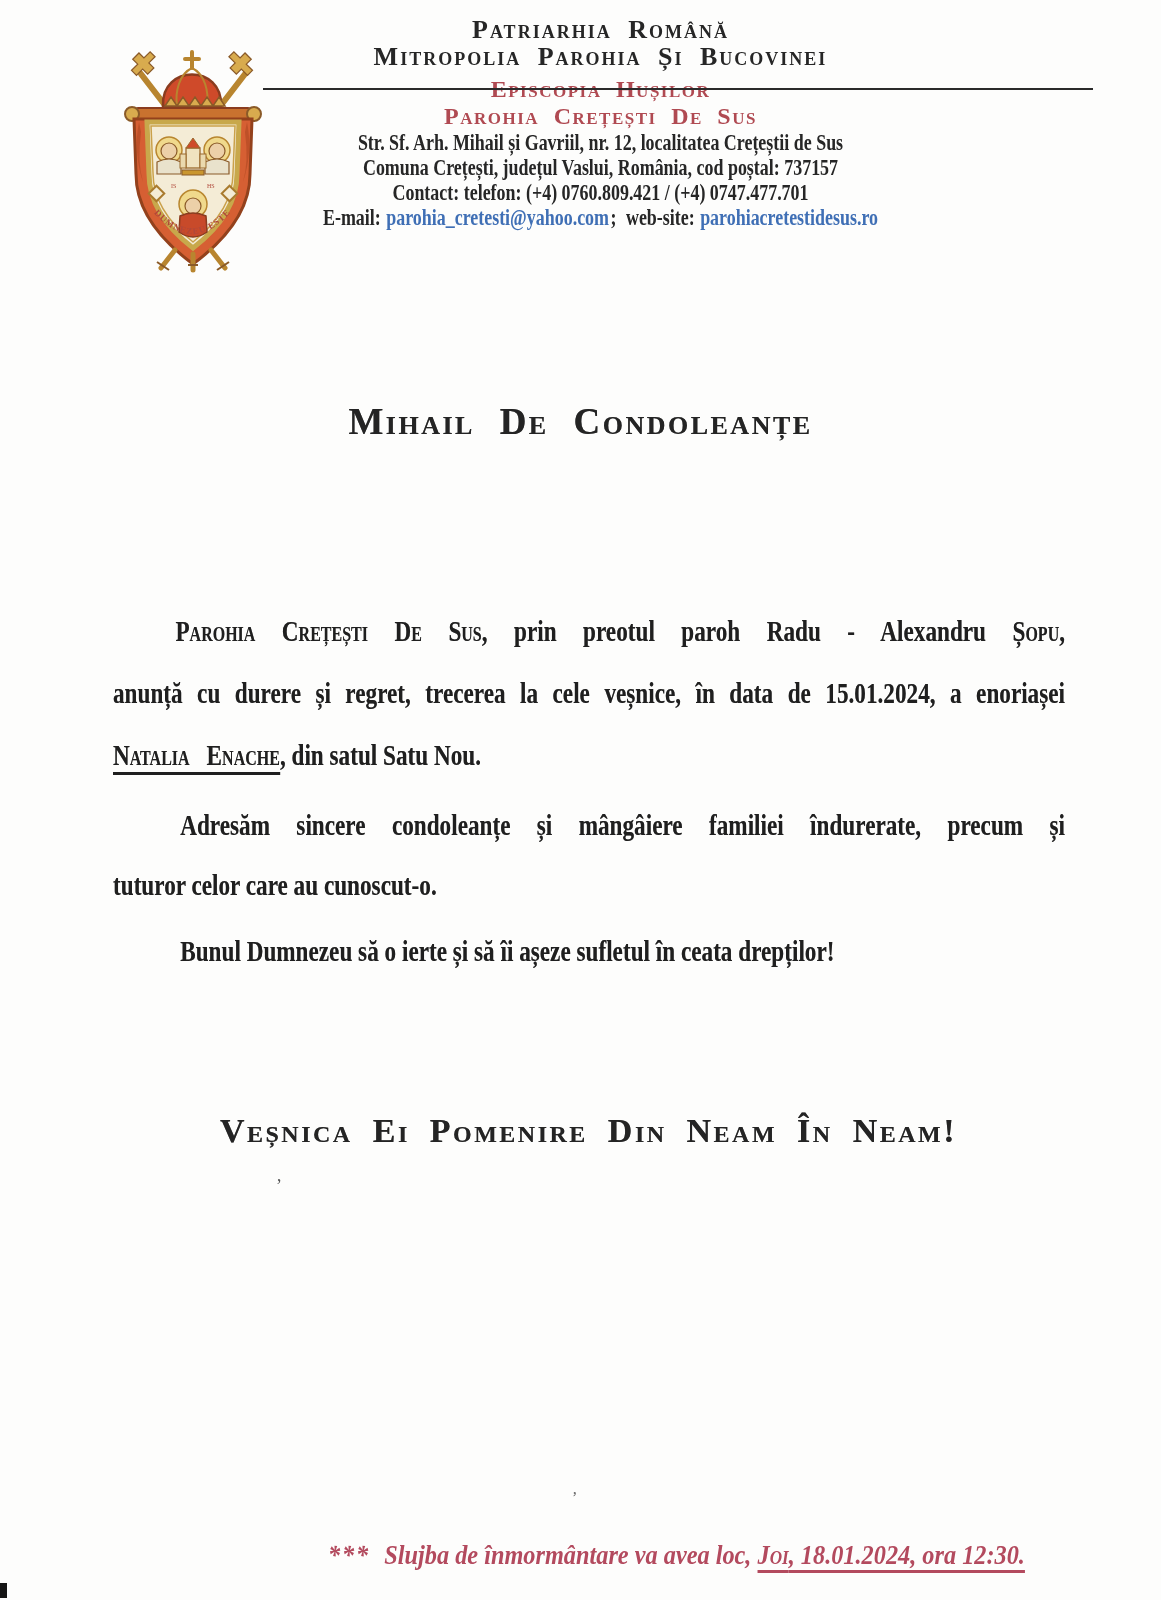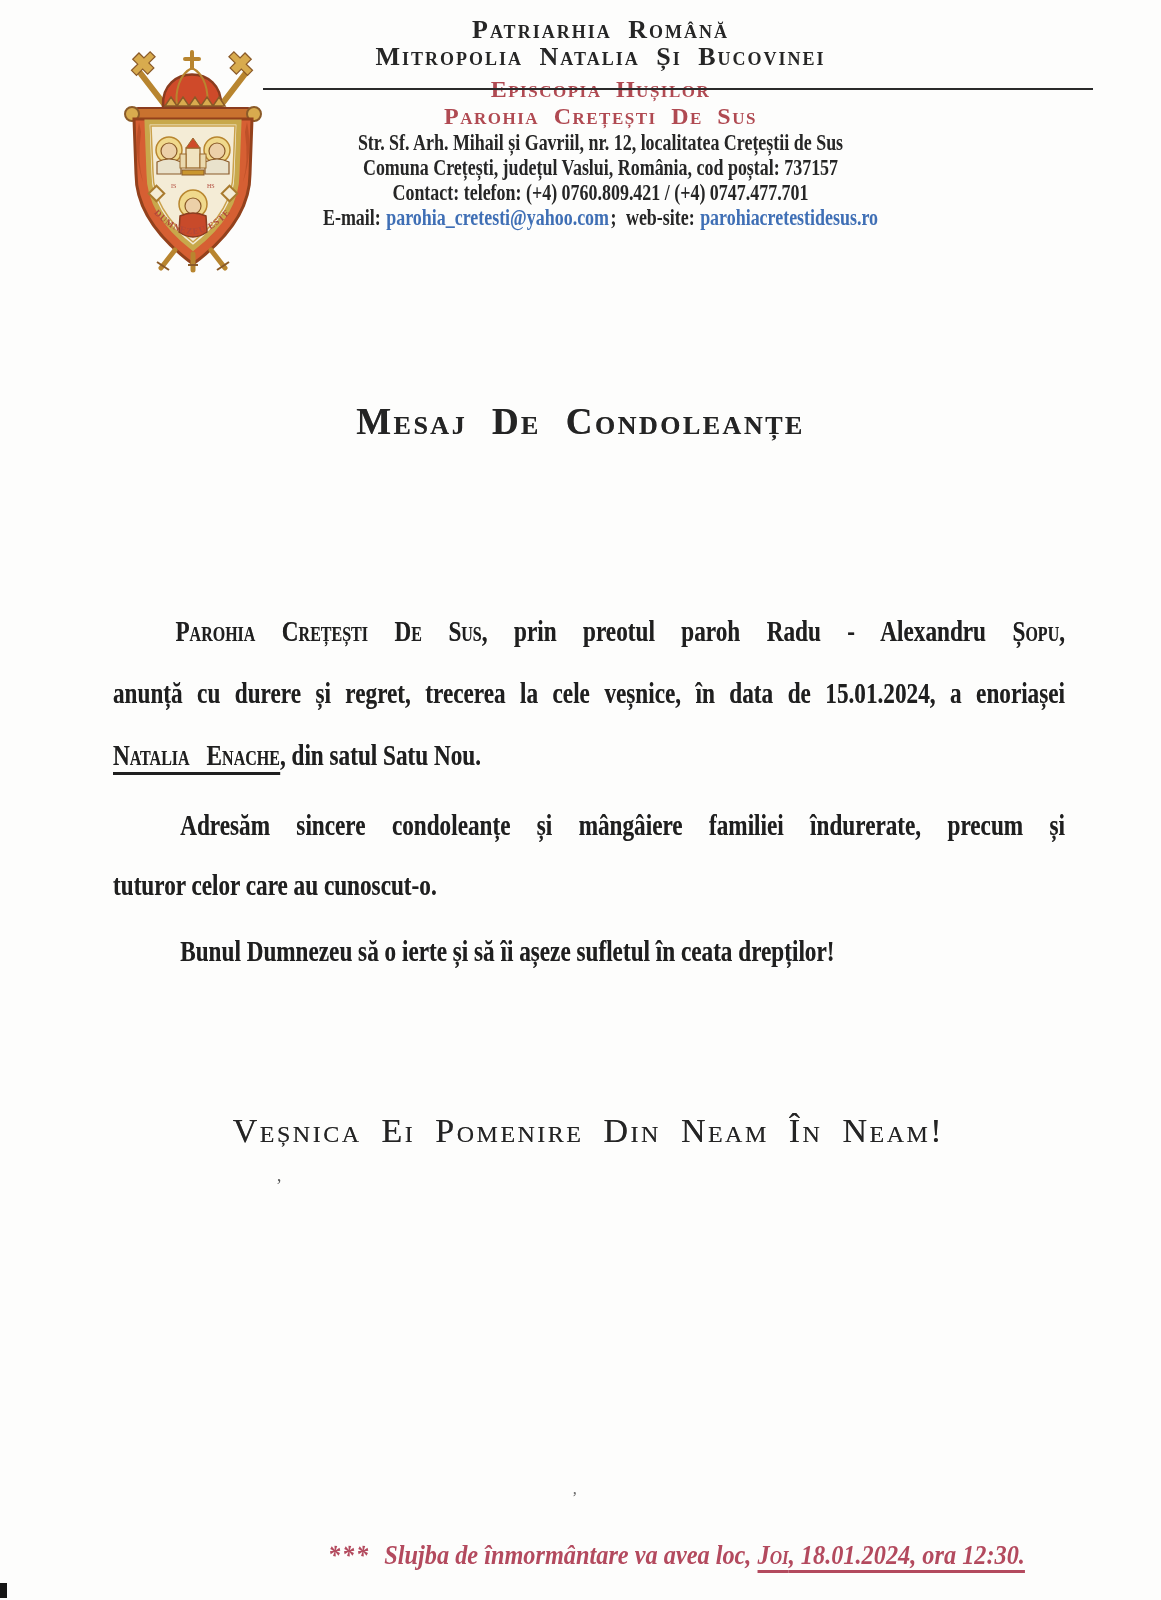--- a/index.html
+++ b/index.html
@@ -34,21 +34,21 @@
         font-weight:bold;font-size:29px;color:#1f1f1f;text-shadow:0 0 0.7px rgba(0,0,0,0.45);}
   .p1{top:600px;}  .p1 .line{line-height:62px;}
   .p2{top:795px;}  .p2 .line{line-height:60px;}
   .p3{top:922px;}  .p3 .line{line-height:58px;}
   .jline{text-align:justify;text-align-last:justify;}
   .lline{text-align:left;}
   .ind{text-indent:78px;}
   .ind2{text-indent:84px;}
   .uname{border-bottom:3.5px solid #1f1f1f;padding-bottom:1px;word-spacing:14px;}
 
-  .closing{position:absolute;left:16px;right:0;top:1112px;text-align:center;font-weight:normal;
+  .closing{position:absolute;left:16px;right:0;top:1112px;text-align:center;font-weight:bold;
            font-size:34px;letter-spacing:2.5px;word-spacing:9px;color:#242424;
            text-shadow:0 0 0.6px rgba(0,0,0,0.5);}
 
   
   .footer{position:absolute;left:328px;top:1540px;white-space:nowrap;
           transform:scaleX(0.9);transform-origin:0 0;
           font-style:italic;font-weight:bold;font-size:27px;color:#b34a5e;}
   .stars{margin-right:16px;letter-spacing:2px;}
   .ful{text-decoration:underline;text-decoration-thickness:2.5px;text-underline-offset:6px;}
 
@@ -134,31 +134,31 @@
       <g stroke="#8a5a28" stroke-width="2">
         <line x1="54" y1="240" x2="66" y2="248"></line>
           <line x1="114" y1="248" x2="126" y2="240"></line>
         <line x1="85" y1="243" x2="95" y2="243"></line>
       </g>
     </svg>
   </div>
 
   <div class="hdr">
     <span class="hl hl-black sc">Patriarhia Română</span>
-    <span class="hl hl-black sc">Mitropolia Natalia Și Bucovinei</span>
+    <span class="hl hl-black sc">Mitropolia Parohia Și Bucovinei</span>
     <span class="hl hl-red sc first">Episcopia Hușilor</span>
     <span class="hl hl-red sc">Parohia Crețești De Sus</span>
     <span class="addr">Str. Sf. Arh. Mihail și Gavriil, nr. 12, localitatea Crețeștii de Sus</span>
     <span class="addr">Comuna Crețești, județul Vaslui, România, cod poștal: 737157</span>
     <span class="addr">Contact: telefon: (+4) 0760.809.421 / (+4) 0747.477.701</span>
     <span class="addr"><span>E-mail:</span><span class="lnk eml">parohia_cretesti@yahoo.com</span><span>;</span><span class="ws">web-site:</span><span class="lnk web">parohiacretestidesus.ro</span></span>
   </div>
   <div class="rule"></div>
 
-  <div class="title sc">Mesaj De Condoleanțe</div>
+  <div class="title sc">Mihail De Condoleanțe</div>
 
   <div class="para p1">
     <div class="line jline ind"><span class="sc">Parohia Crețești De Sus</span><span>, prin preotul paroh Radu - Alexandru </span><span class="sc">Șopu,</span></div>
     <div class="line jline">anunță cu durere și regret, trecerea la cele veșnice, în data de 15.01.2024, a enoriașei</div>
     <div class="line lline"><span class="sc uname">Natalia Enache</span><span>, din satul Satu Nou.</span></div>
   </div>
 
   <div class="para p2">
     <div class="line jline ind2">Adresăm sincere condoleanțe și mângâiere familiei îndurerate, precum și</div>
     <div class="line lline">tuturor celor care au cunoscut-o.</div>

